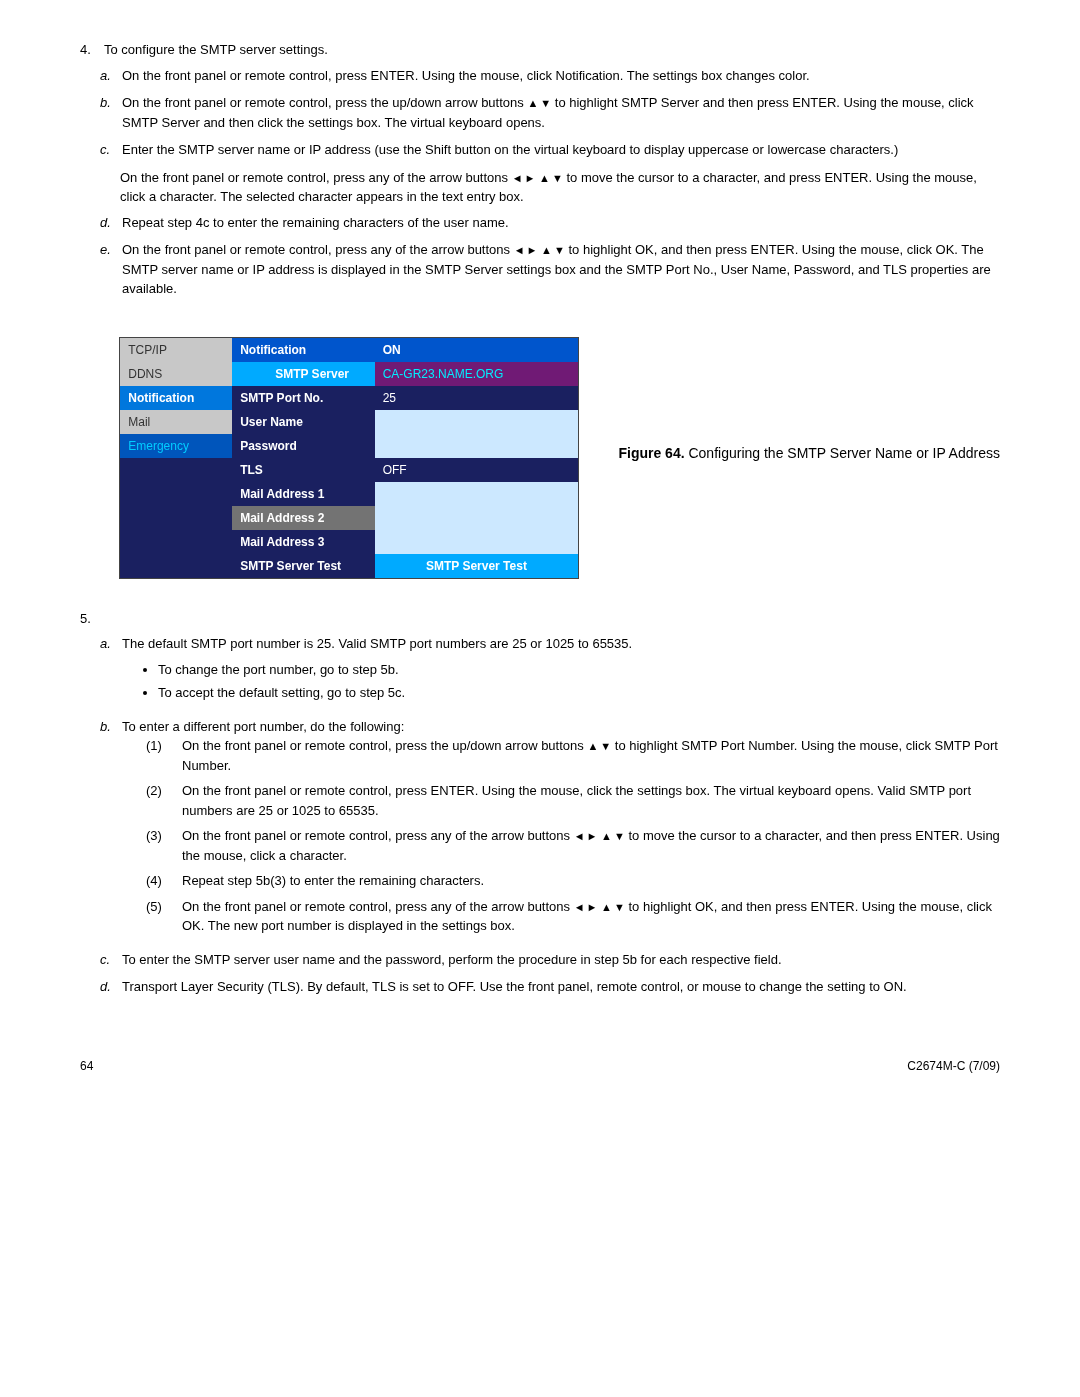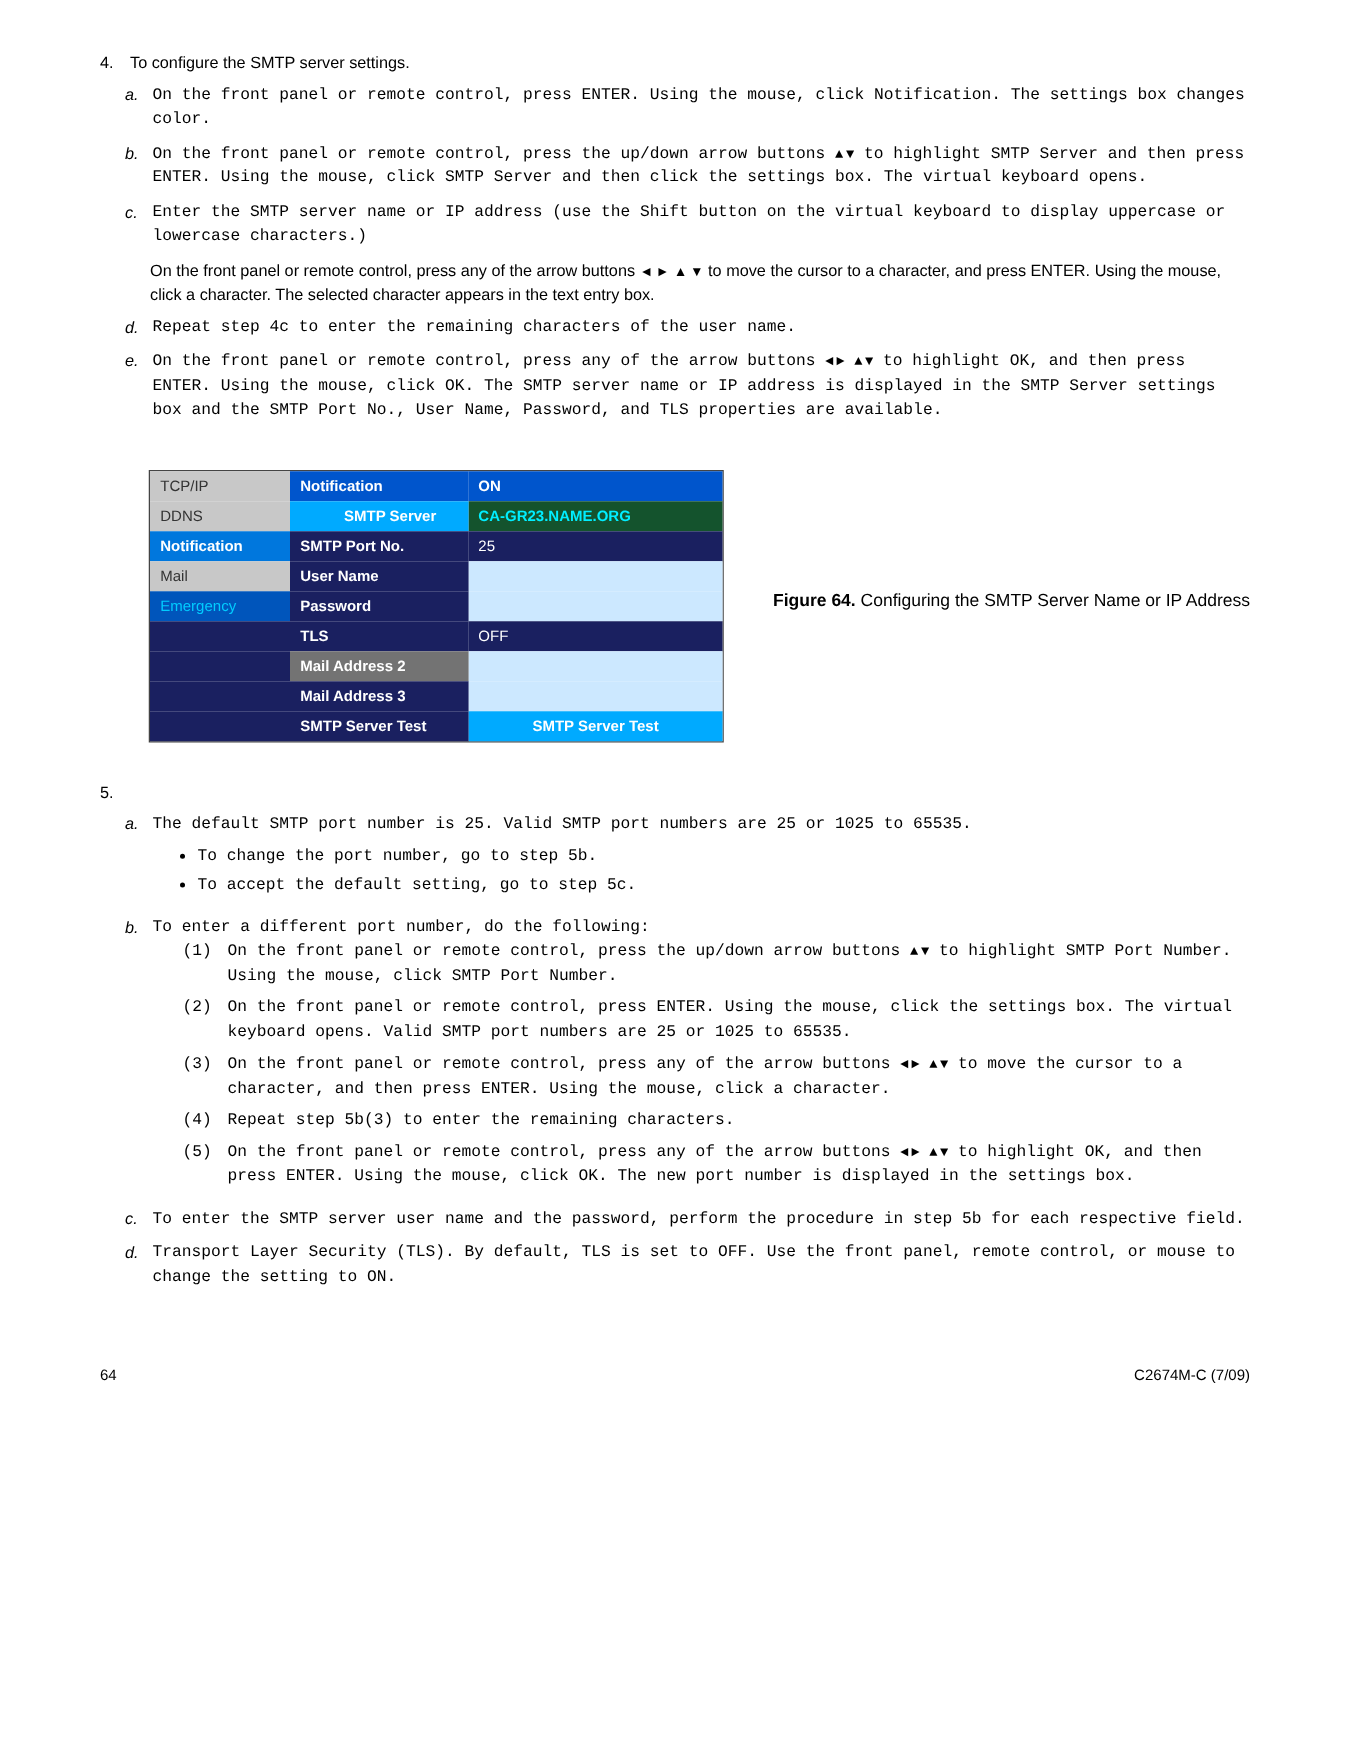--- a/index.html
+++ b/index.html
@@ -24,21 +24,20 @@
       margin-bottom: 8px;
       display: flex;
       gap: 8px;
     }
     .sub-item-label {
       min-width: 14px;
       font-style: italic;
     }
     .sub-item-content {
       flex: 1;
-      font-family: Liberation Mono, monospace;
     }
     .numbered-list {
       list-style: none;
       padding-left: 24px;
     }
     .numbered-item {
       margin-bottom: 6px;
       display: flex;
       gap: 8px;
     }
@@ -220,21 +219,21 @@
 
           <tr class="row-tcpip">
             <td class="col-left">TCP/IP</td>
             <td class="col-mid" style="background:#0055cc;color:#fff;font-weight:bold;">Notification</td>
             <td class="col-right" style="background:#0055cc;color:#fff;font-weight:bold;">ON</td>
           </tr>
 
           <tr class="row-ddns">
             <td class="col-left">DDNS</td>
             <td class="col-mid" style="background:#00aaff;color:#fff;font-weight:bold;padding-left:43px;">SMTP Server</td>
-            <td class="col-right" style="background:#14532d;color:#00eeff;font-weight:bold;">CA-GR23.NAME.ORG</td>
+            <td class="col-right" style="background:#701a75;color:#00eeff;">CA-GR23.NAME.ORG</td>
           </tr>
 
           <tr class="row-notification">
             <td class="col-left highlighted">Notification</td>
             <td class="col-mid" style="background:#1a2060;color:#fff;">SMTP Port No.</td>
             <td class="col-right" style="background:#1a2060;color:#fff;">25</td>
           </tr>
 
           <tr class="row-mail">
             <td class="col-left">Mail</td>
@@ -247,20 +246,25 @@
             <td class="col-mid" style="background:#1a2060;color:#fff;margin-left:16px;">Password</td>
             <td class="col-right" style="background:#cce8ff;color:#000;"></td>
           </tr>
 
           <tr>
             <td class="col-left" style="background:#1a2060;"></td>
             <td class="col-mid" style="background:#1a2060;color:#fff;">TLS</td>
             <td class="col-right" style="background:#1a2060;color:#fff;">OFF</td>
           </tr>
 
+          <tr>
+            <td class="col-left" style="background:#1a2060;"></td>
+            <td class="col-mid" style="background:#1a2060;color:#fff;">Mail Address 1</td>
+            <td class="col-right" style="background:#cce8ff;color:#000;"></td>
+          </tr>
 
           <tr>
             <td class="col-left" style="background:#1a2060;"></td>
             <td class="col-mid" style="background:#737373;color:#fff;">Mail Address 2</td>
             <td class="col-right" style="background:#cce8ff;color:#000;"></td>
           </tr>
 
           <tr>
             <td class="col-left" style="background:#1a2060;"></td>
             <td class="col-mid" style="background:#1a2060;color:#fff;">Mail Address 3</td>

